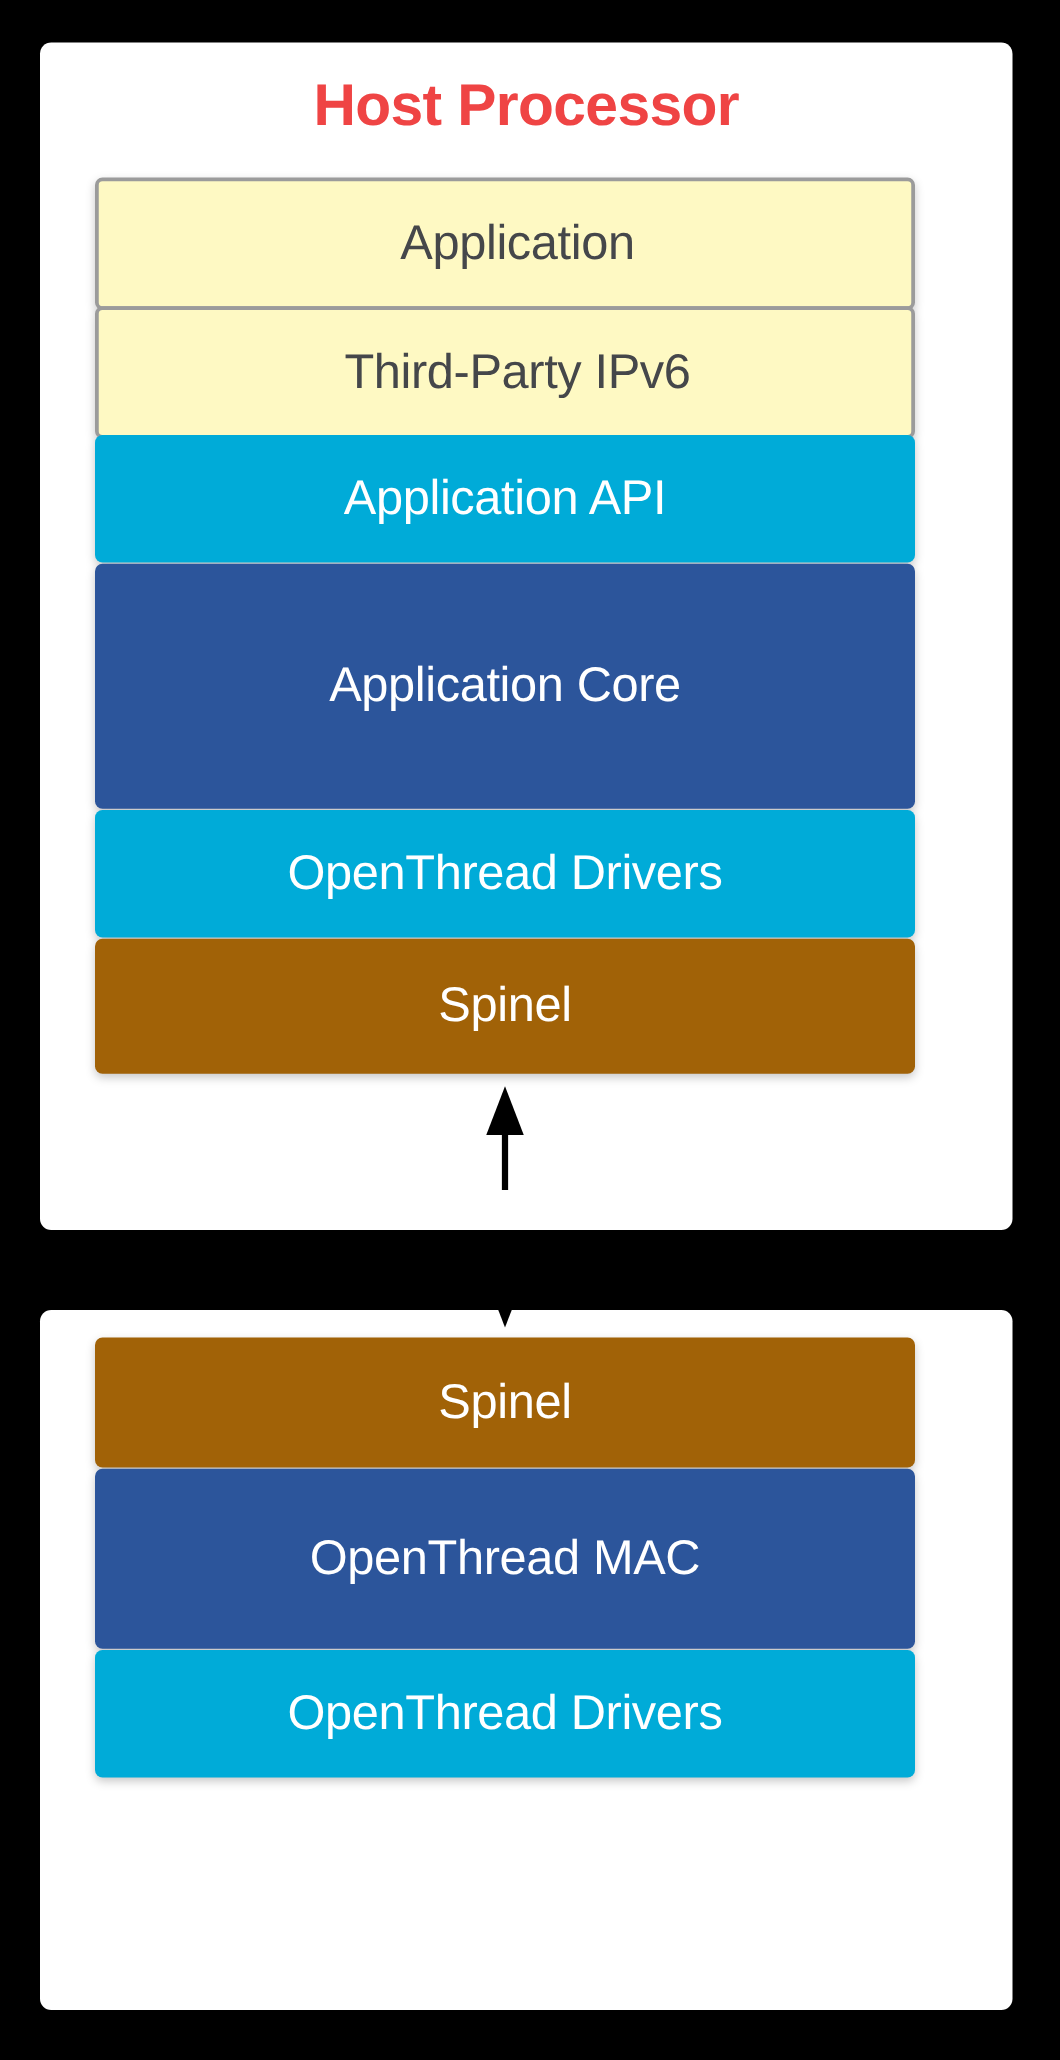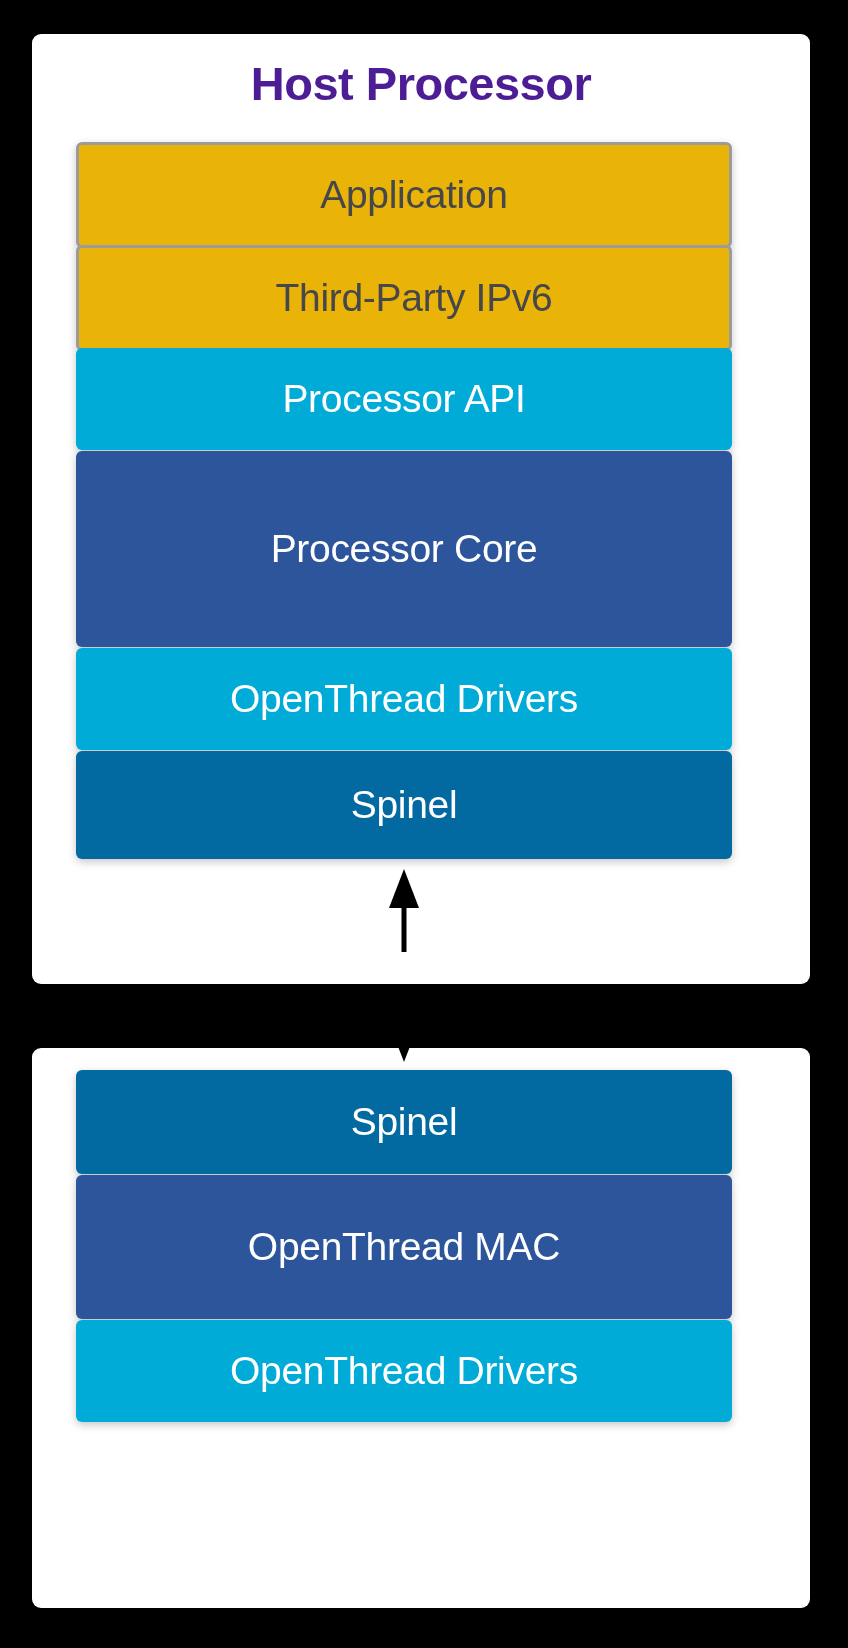--- a/index.html
+++ b/index.html
@@ -41,21 +41,21 @@
     top: 1048px;
     height: 560px;
   }
 
   
   .panel-title {
     position: absolute;
     left: 0;
     width: 100%;
     text-align: center;
-    color: #4c1d95;
+    color: #ef4444;
     font-size: 47px;
     font-weight: bold;
     letter-spacing: -0.5px;
     line-height: 1;
   }
   .panel-host .panel-title { top: 26px; }
   .panel-soc  .panel-title { top: 408px; }
 
   
   .stack {
@@ -78,38 +78,38 @@
   }
   .layer-label {
     font-size: 39px;
     line-height: 1.05;
     letter-spacing: -0.3px;
     white-space: nowrap;
   }
 
   
   .layer.v-plain {
-    background: #eab308;
+    background: #fef9c3;
     border: 3px solid #9b9b9b;
     color: #45474a;
     margin-bottom: -3px;
     padding-left: 20px;
   }
   .layer.v-plain .layer-label { color: #45474a; }
 
   .layer.v-cyan {
     background: #00abd8;
     color: #ffffff;
   }
   .layer.v-blue {
     background: #2c559b;
     color: #ffffff;
   }
   .layer.v-red {
-    background: #0369a1;
+    background: #a16207;
     color: #ffffff;
   }
   .layer.v-cyan .layer-label,
   .layer.v-blue .layer-label,
   .layer.v-red  .layer-label { color: #ffffff; }
 
   
   .h-application   { height: 106px; }
   .h-thirdparty    { height: 106px; }
   .h-otapi         { height: 102px; }
@@ -147,25 +147,25 @@
 
       <div class="layer v-plain h-application">
         <span class="layer-label">Application</span>
       </div>
 
       <div class="layer v-plain h-thirdparty">
         <span class="layer-label">Third-Party IPv6</span>
       </div>
 
       <div class="layer v-cyan h-otapi">
-        <span class="layer-label">Processor API</span>
+        <span class="layer-label">Application API</span>
       </div>
 
       <div class="layer v-blue h-otcore">
-        <span class="layer-label">Processor Core</span>
+        <span class="layer-label">Application Core</span>
       </div>
 
       <div class="layer v-cyan h-otdrivers-top">
         <span class="layer-label">OpenThread Drivers</span>
       </div>
 
       <div class="layer v-red h-spinel-top">
         <span class="layer-label">Spinel</span>
       </div>
 

